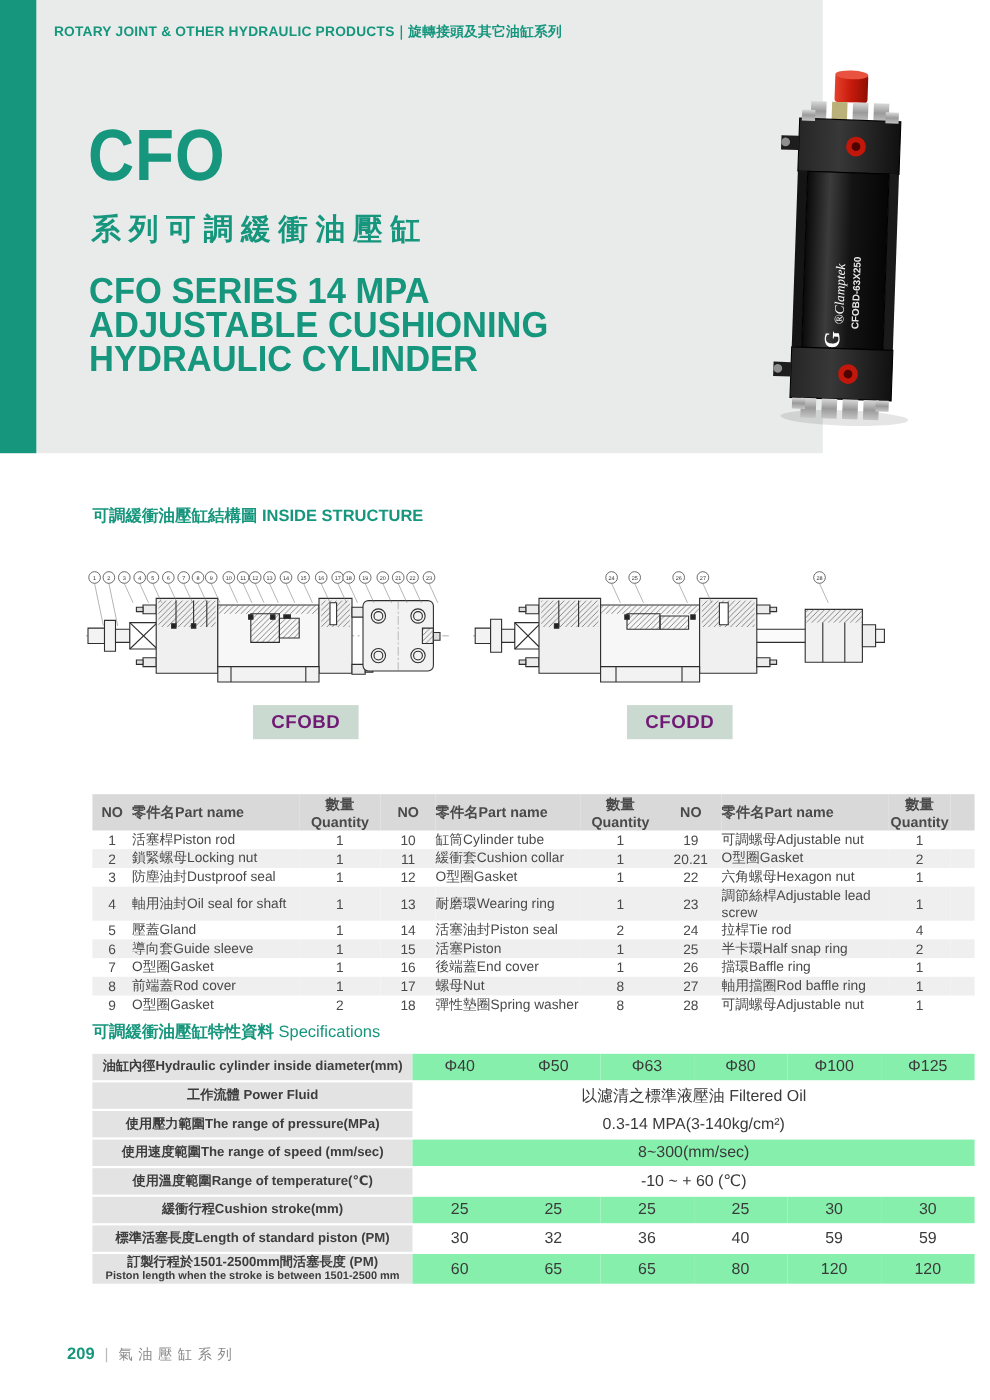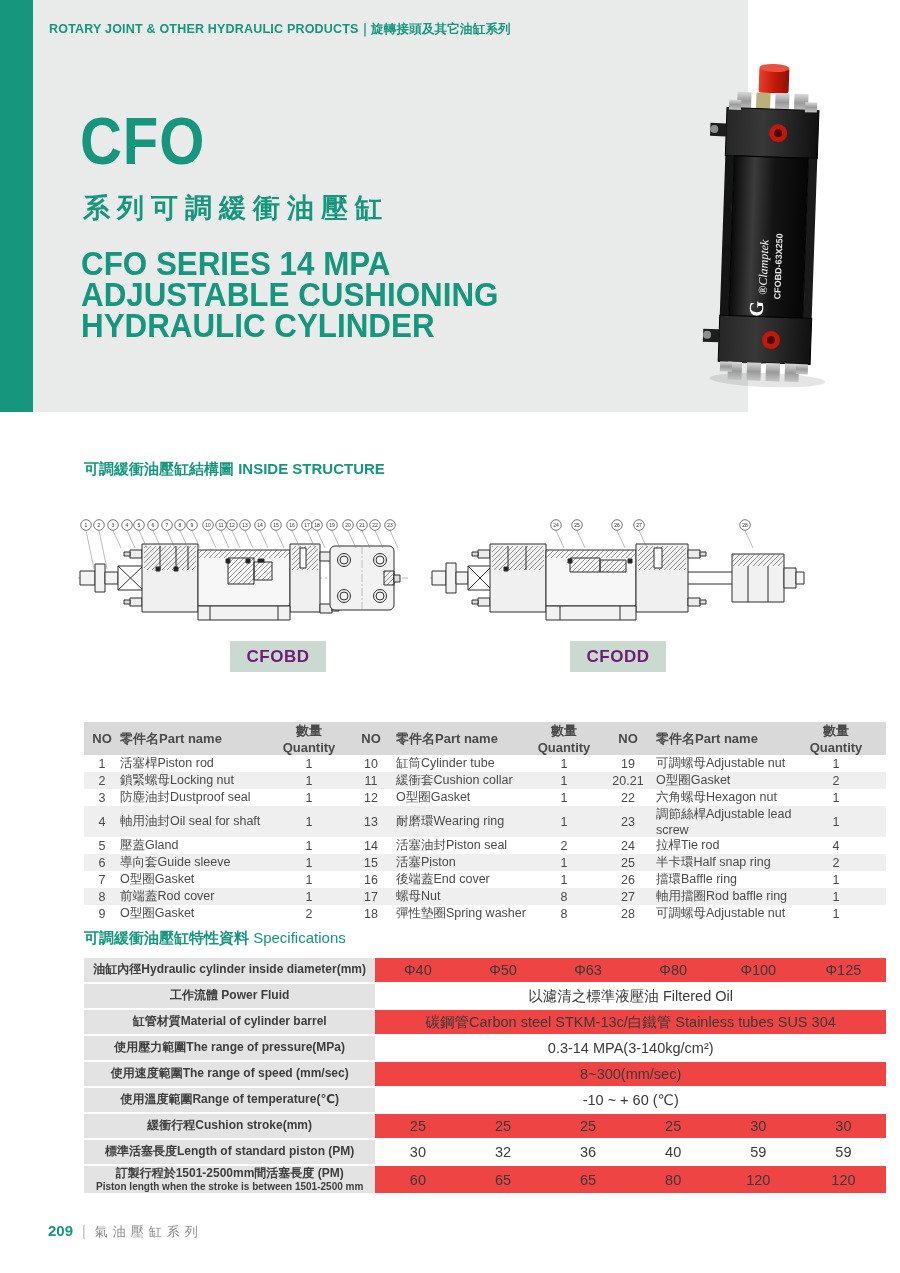--- a/index.html
+++ b/index.html
@@ -49,25 +49,25 @@
   .parts td.c0{text-align:center;}
   .parts td.c1{text-align:left;}
   .parts td.c2{text-align:center;}
 
   
   .spec{position:absolute;left:84px;top:956px;width:802px;border-collapse:separate;border-spacing:0 2px;}
   .spec th{background:#e3e3e3;font-size:12px;font-weight:bold;color:#3d3d3d;text-align:center;
            height:22px;padding:1px 4px;line-height:1.15;}
   .spec th .l2{font-size:10px;font-weight:bold;}
   .spec td{font-size:14.5px;color:#3a3a3a;text-align:center;height:22px;padding:0;}
-  .spec td.s{background:#ef4444;}
+  .spec td.s{background:#86efac;}
 
   
   .footer{position:absolute;left:48px;top:1222px;display:flex;align-items:baseline;}
-  .page-num{color:#16967d;font-weight:bold;font-size:15px;}
+  .page-num{color:#16967d;font-weight:bold;font-size:15px;margin-left:13px;}
   .footer-sep{color:#bbb;margin:0 9px;font-size:14px;font-weight:normal;}
   .footer-series{color:#8b8b8b;font-size:13px;letter-spacing:5px;}
 
   .hatch-rect{stroke:none;}
   .dwg{stroke:#2e2e2e;stroke-width:1;fill:none;}
 </style>
 </head>
 <body>
 
 <div class="page">
@@ -542,26 +542,20 @@
           <td class="v s">Φ125</td>
         </tr>
         <tr>
           <th>
             <div>工作流體 Power Fluid</div>
           </th>
           <td class="v" colspan="6">以濾清之標準液壓油 Filtered Oil</td>
         </tr>
         <tr>
           <th>
-            <div>缸管材質Material of cylinder barrel</div>
-          </th>
-          <td class="v s" colspan="6">碳鋼管Carbon steel STKM-13c/白鐵管 Stainless tubes SUS 304</td>
-        </tr>
-        <tr>
-          <th>
             <div>使用壓力範圍The range of pressure(MPa)</div>
           </th>
           <td class="v" colspan="6">0.3-14 MPA(3-140kg/cm²)</td>
         </tr>
         <tr>
           <th>
             <div>使用速度範圍The range of speed (mm/sec)</div>
           </th>
           <td class="v s" colspan="6">8~300(mm/sec)</td>
         </tr>

